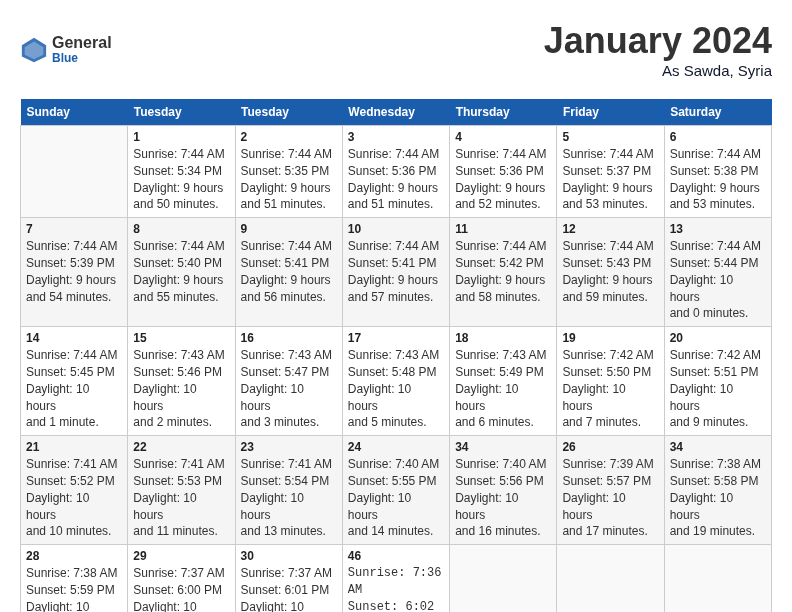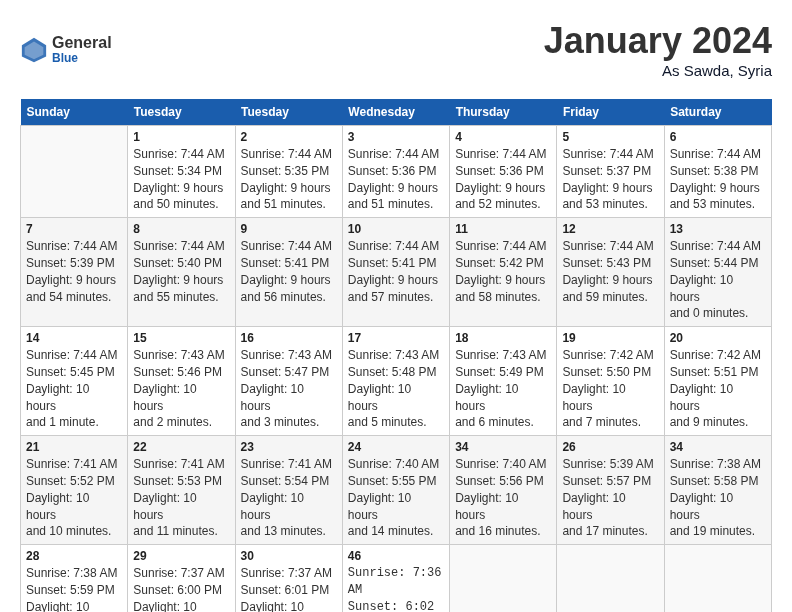--- a/index.html
+++ b/index.html
@@ -302,21 +302,21 @@
         </td>
         <td>
           <div class="day-number">34</div>
           <div class="day-info" style="white-space: pre-line;">Sunrise: 7:40 AM
 Sunset: 5:56 PM
 Daylight: 10 hours
 and 16 minutes.</div>
         </td>
         <td>
           <div class="day-number">26</div>
-          <div class="day-info" style="white-space: pre-line;">Sunrise: 5:39 AM
+          <div class="day-info" style="white-space: pre-line;">Sunrise: 7:39 AM
 Sunset: 5:57 PM
 Daylight: 10 hours
 and 17 minutes.</div>
         </td>
         <td>
           <div class="day-number">34</div>
           <div class="day-info" style="white-space: pre-line;">Sunrise: 7:38 AM
 Sunset: 5:58 PM
 Daylight: 10 hours
 and 19 minutes.</div>

